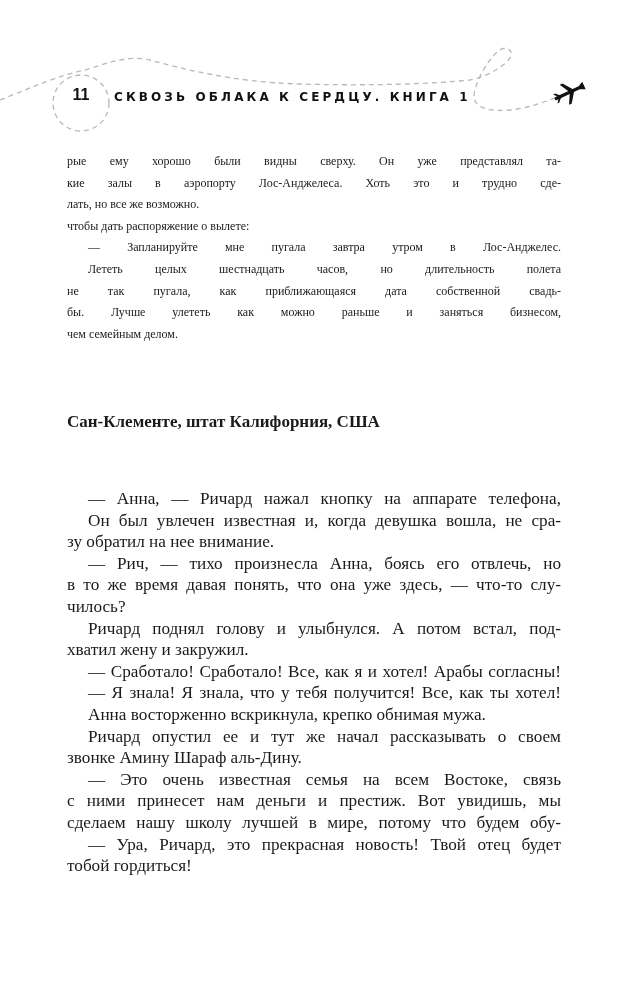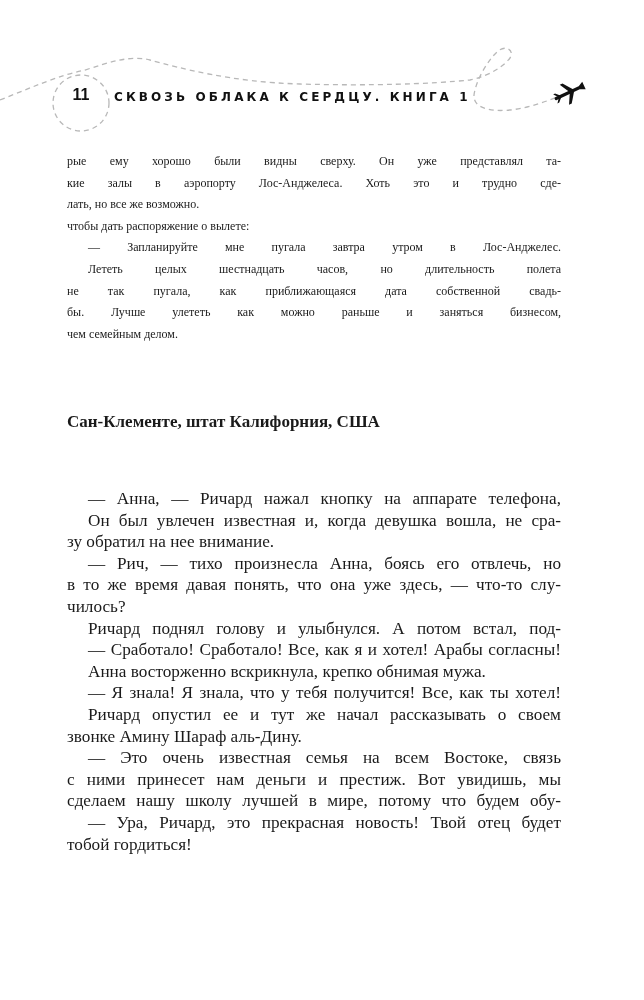--- a/index.html
+++ b/index.html
@@ -50,23 +50,24 @@
 <div class="section-heading">Сан-Клементе, штат Калифорния, США</div>
 
 <div class="text-body-2" id="sec2">
     <span class="line indent-line"><span>— Анна, — Ричард нажал кнопку на аппарате телефона,</span></span>
     <span class="line indent-line"><span>Он был увлечен известная и, когда девушка вошла, не сра-</span></span>
     <span class="line last"><span>зу обратил на нее внимание.</span></span>
     <span class="line indent-line"><span>— Рич, — тихо произнесла Анна, боясь его отвлечь, но</span></span>
     <span class="line"><span>в то же время давая понять, что она уже здесь, — что-то слу-</span></span>
     <span class="line last"><span>чилось?</span></span>
     <span class="line indent-line"><span>Ричард поднял голову и улыбнулся. А потом встал, под-</span></span>
+    <span class="line last"><span>хватил жену и закружил.</span></span>
     <span class="line indent-line"><span>— Сработало! Сработало! Все, как я и хотел! Арабы согласны!</span></span>
+    <span class="line indent-line"><span>— Я знала! Я знала, что у тебя получится! Все, как ты хотел!</span></span>
     <span class="line last indent-line"><span>Анна восторженно вскрикнула, крепко обнимая мужа.</span></span>
-    <span class="line indent-line"><span>— Я знала! Я знала, что у тебя получится! Все, как ты хотел!</span></span>
     <span class="line indent-line"><span>Ричард опустил ее и тут же начал рассказывать о своем</span></span>
     <span class="line last"><span>звонке Амину Шараф аль-Дину.</span></span>
     <span class="line indent-line"><span>— Это очень известная семья на всем Востоке, связь</span></span>
     <span class="line"><span>с ними принесет нам деньги и престиж. Вот увидишь, мы</span></span>
     <span class="line"><span>сделаем нашу школу лучшей в мире, потому что будем обу-</span></span>
     <span class="line indent-line"><span>— Ура, Ричард, это прекрасная новость! Твой отец будет</span></span>
     <span class="line last"><span>тобой гордиться!</span></span>
   </div>
 
 </body></html>

